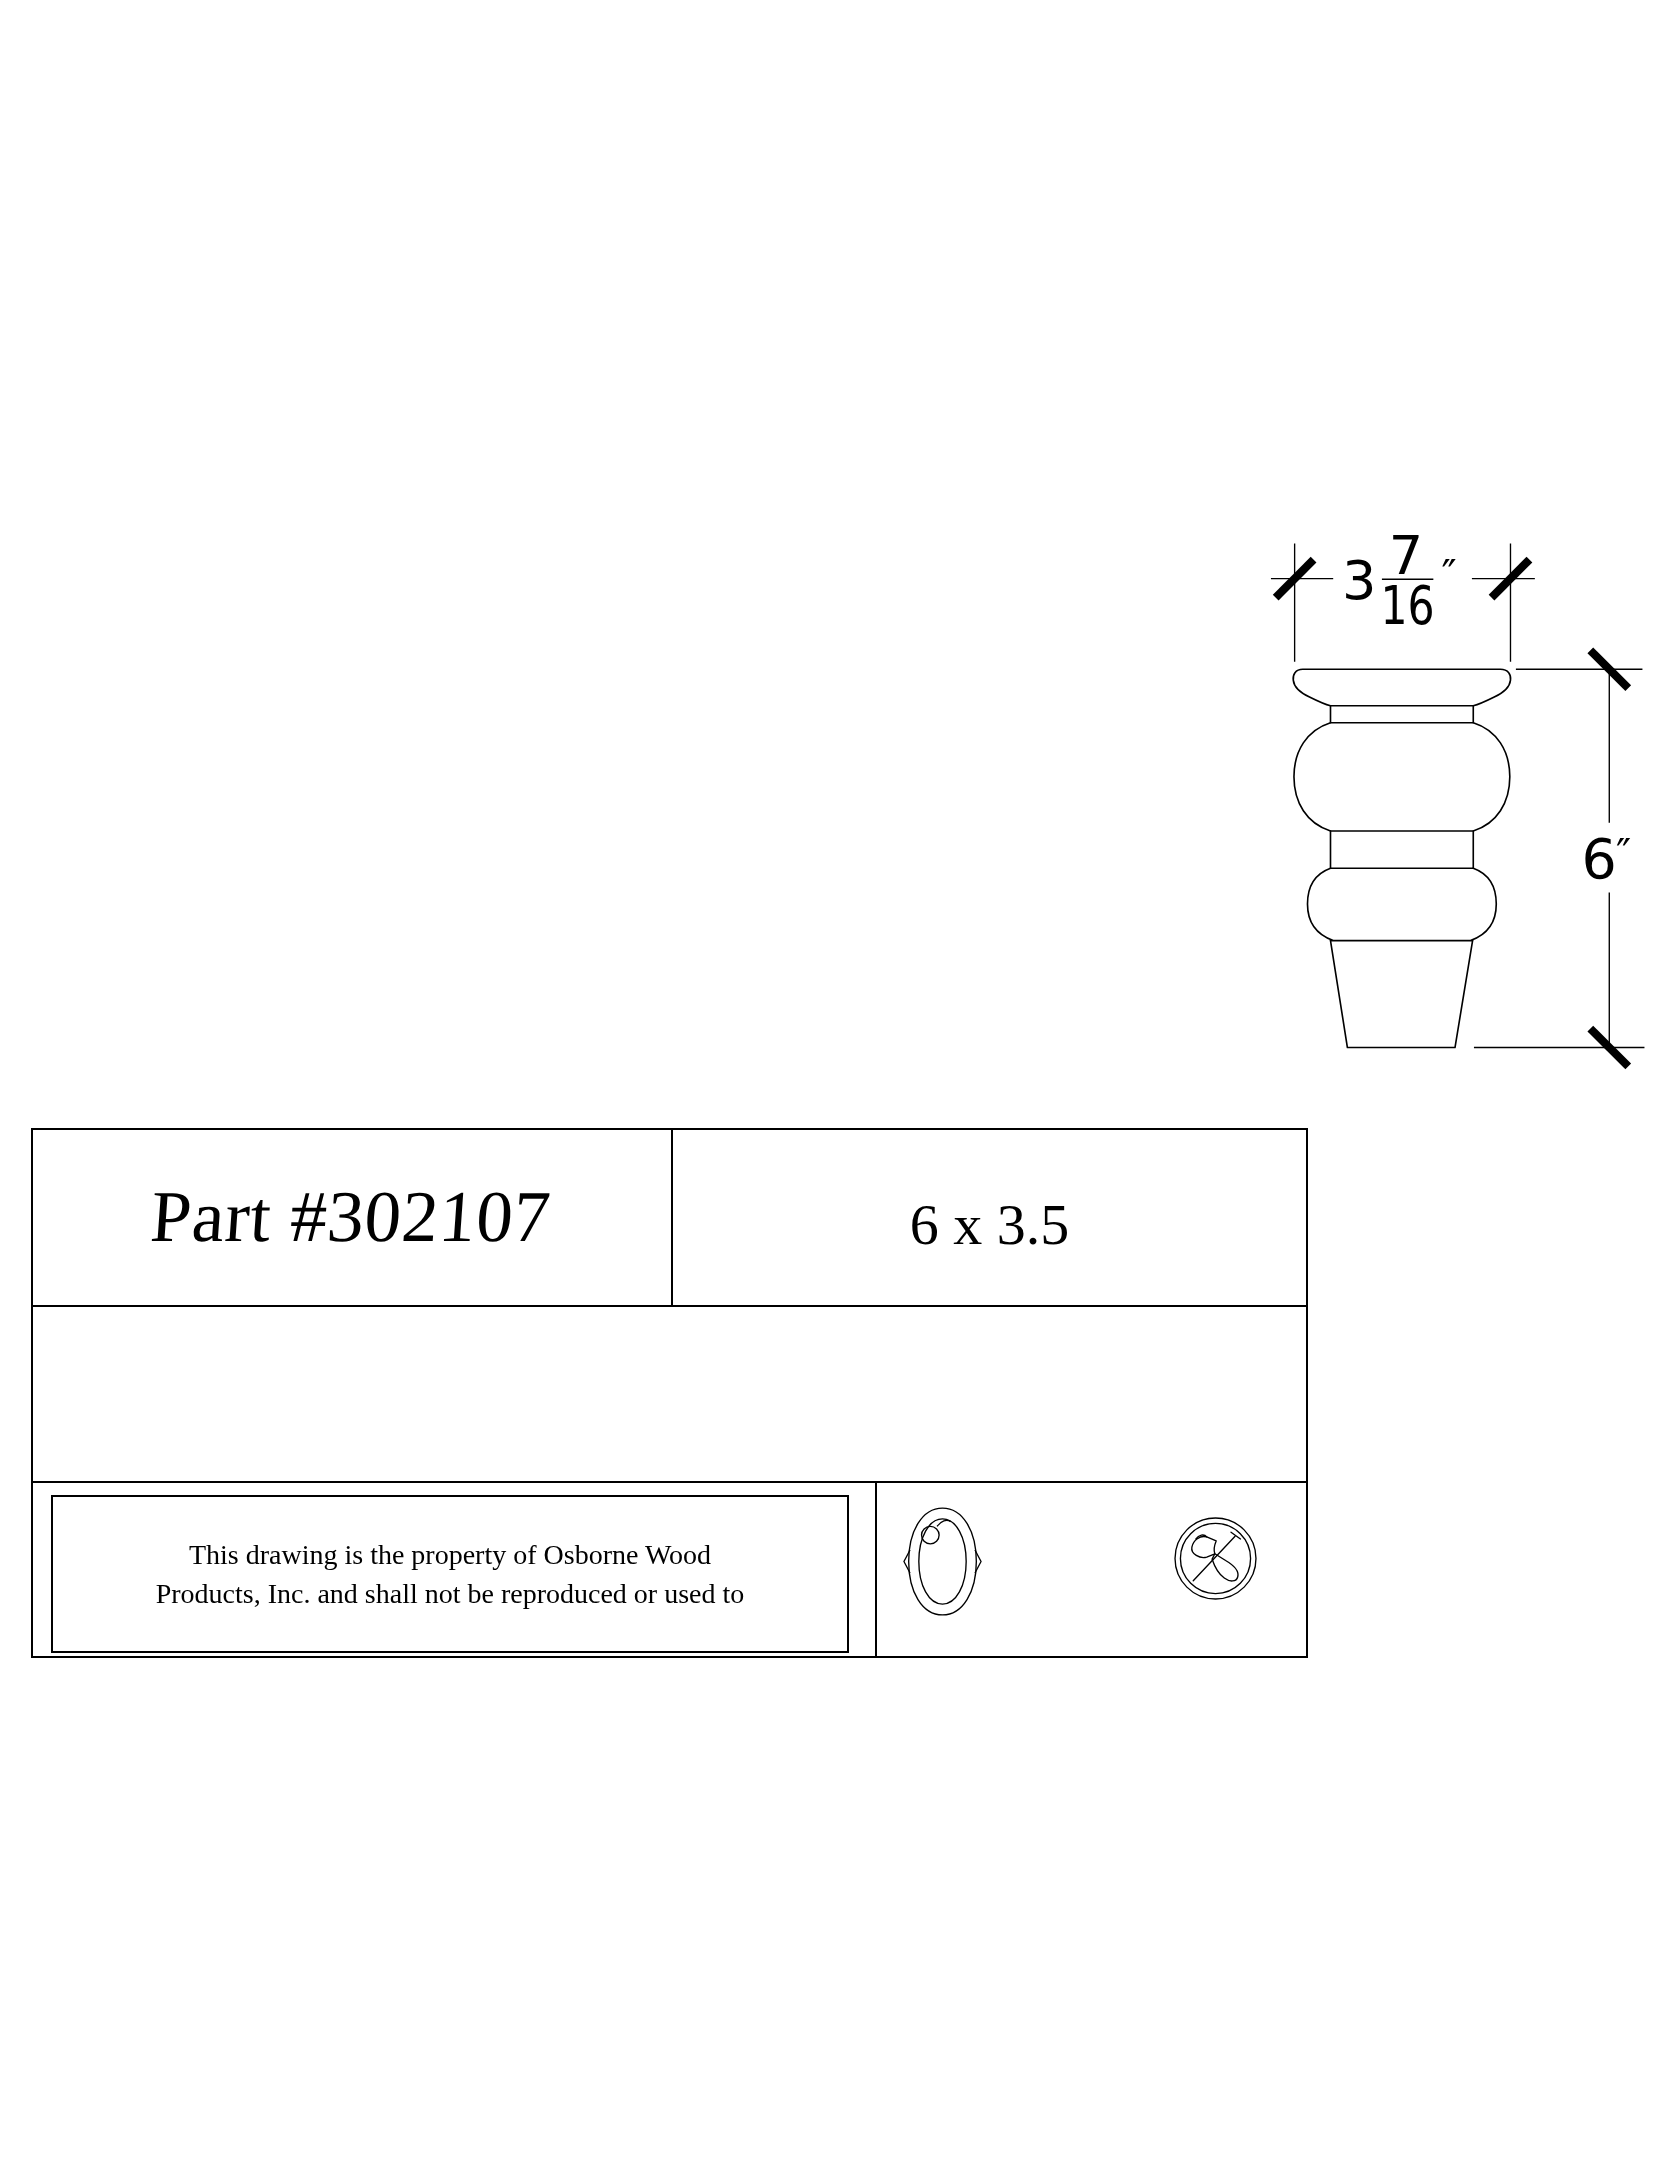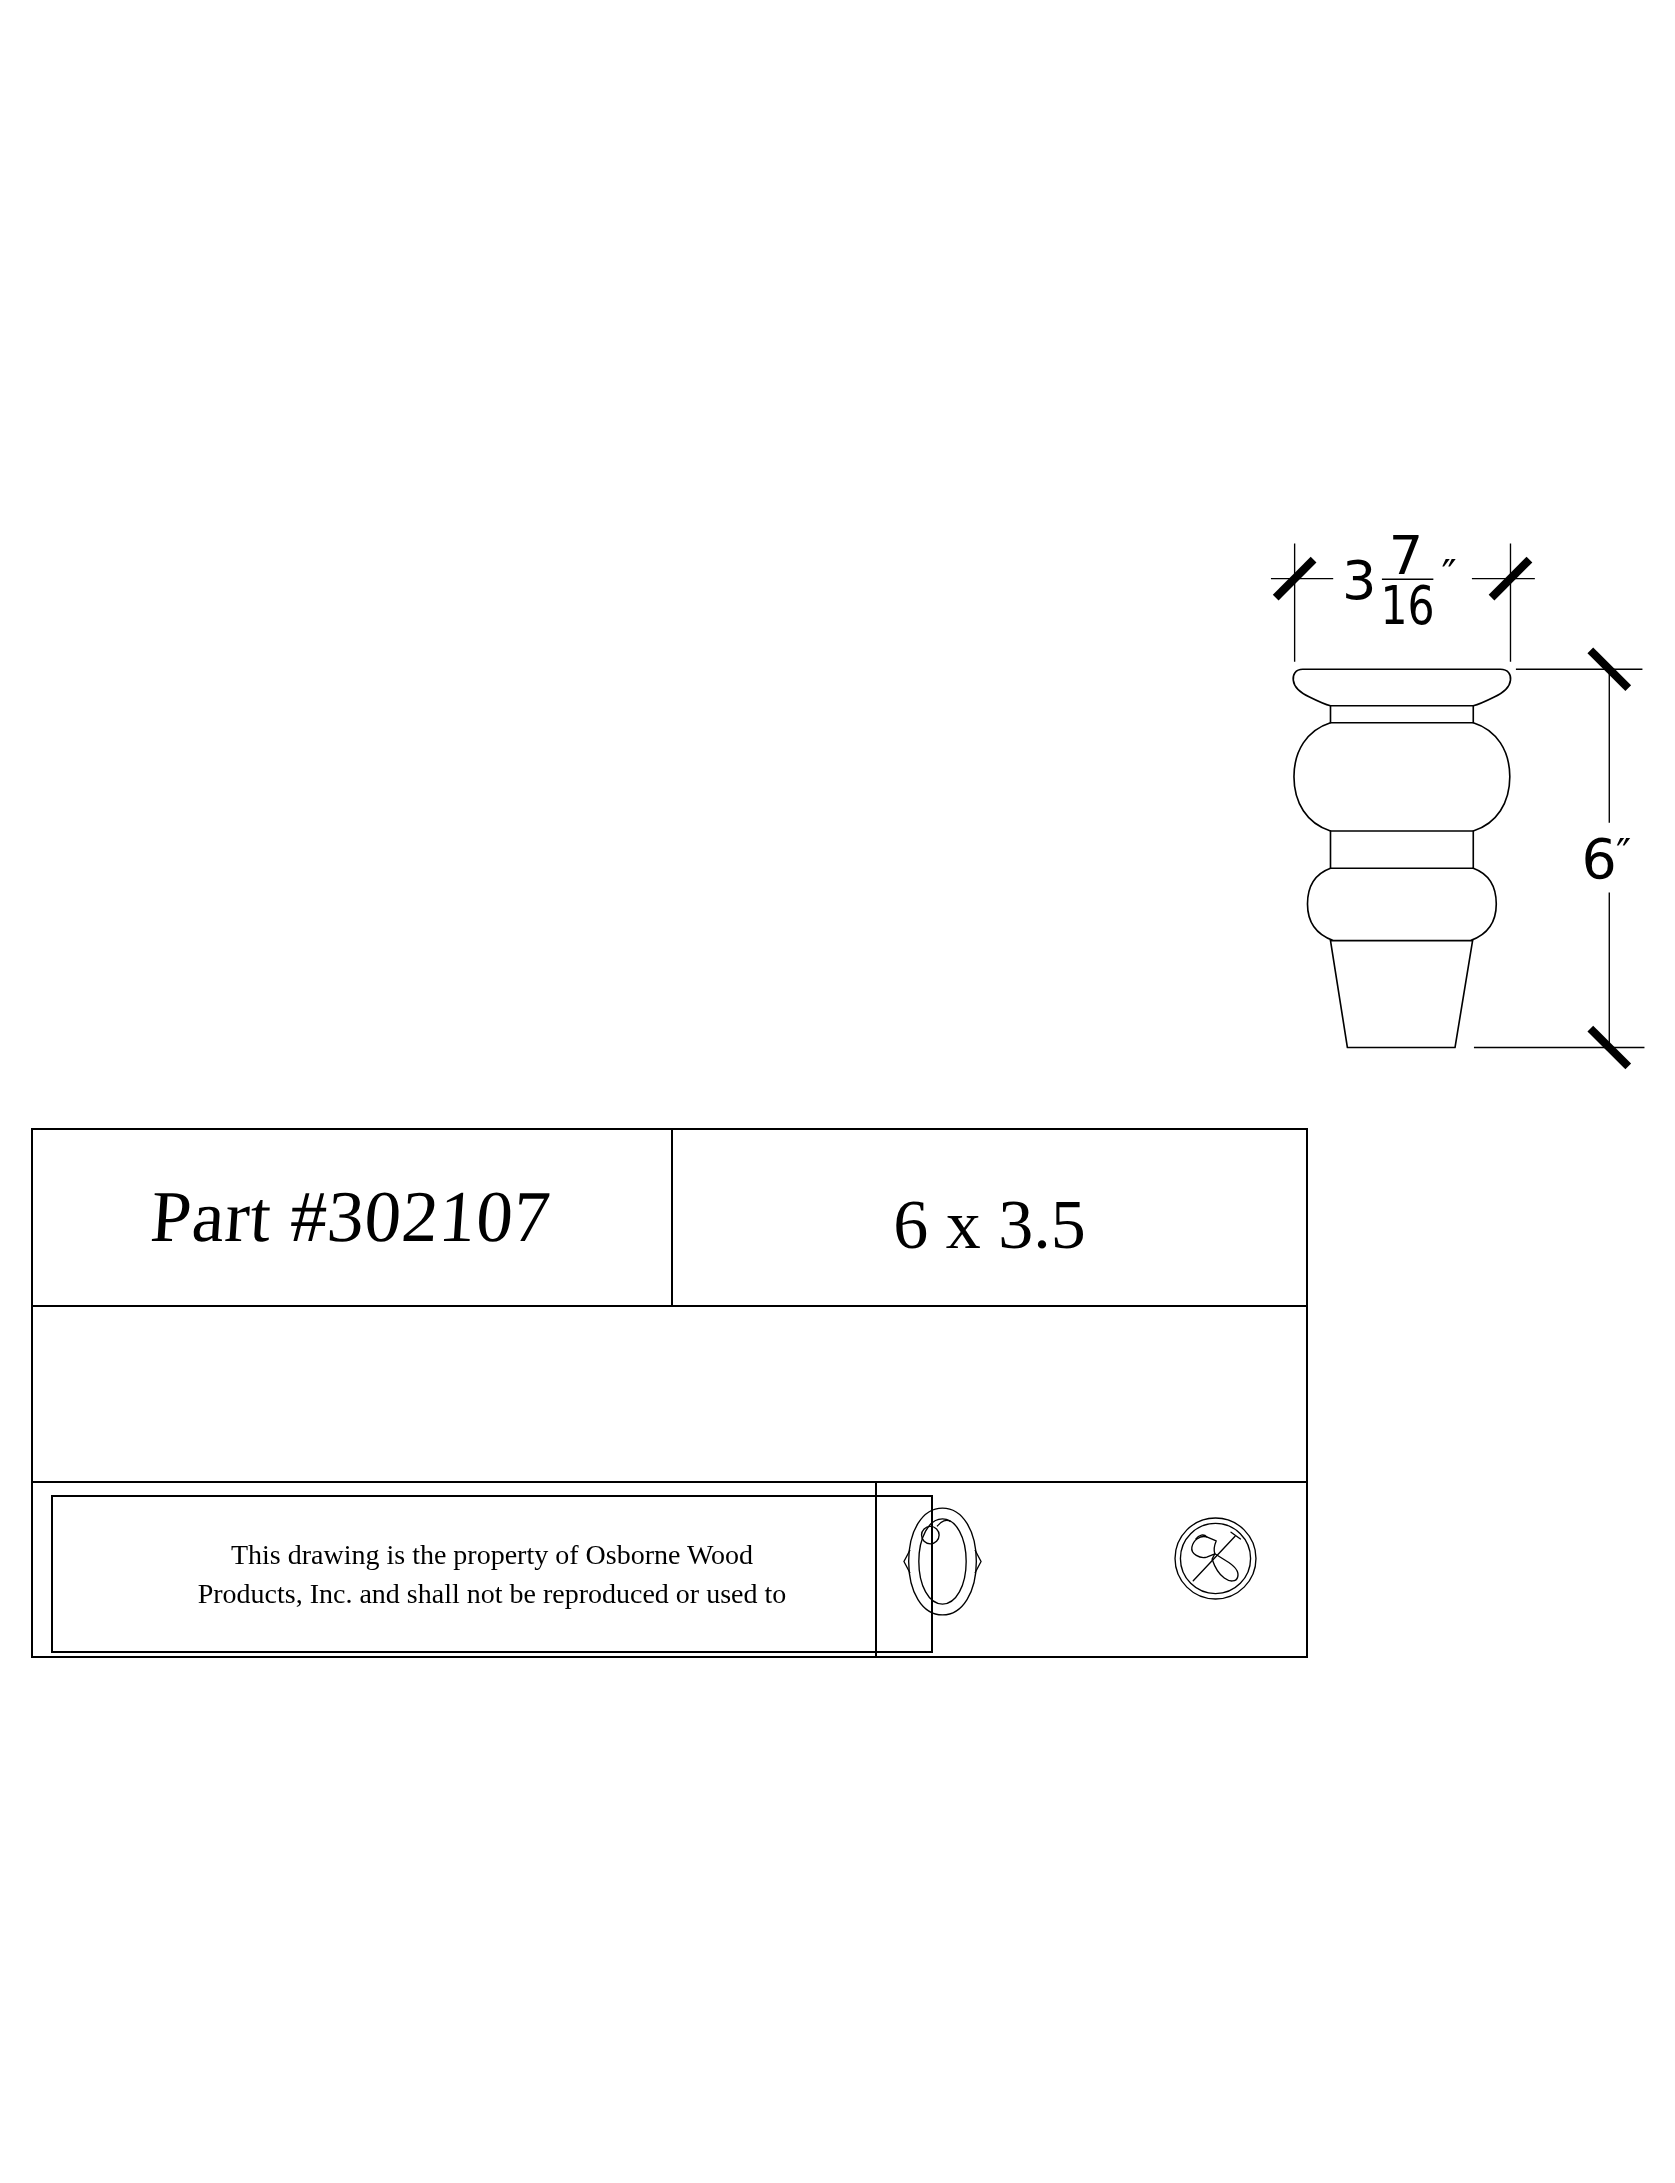--- a/index.html
+++ b/index.html
@@ -13,23 +13,23 @@
   .abs { position: absolute; }
   .blk { background: #000; }
   
   .tb-outer {
     position: absolute; left: 31px; top: 1128px;
     width: 1277px; height: 530px;
     border: 2px solid #000; box-sizing: border-box;
   }
   .cell { position: absolute; display: flex; align-items: center; justify-content: center; }
   .part-label { font-size: 73px; transform: skewX(-4deg); letter-spacing: 0.7px; }
-  .size-label { font-size: 70px; margin-top: 16px; }
+  .size-label { font-size: 58px; margin-top: 16px; }
   .notice-box {
-    position: absolute; left: 51px; top: 1495px; width: 882px; height: 158px;
+    position: absolute; left: 51px; top: 1495px; width: 798px; height: 158px;
     border: 2px solid #000; box-sizing: border-box;
     display: flex; flex-direction: column; align-items: center; justify-content: center;
     text-align: center;
   }
   .notice-line { font-size: 28px; line-height: 39px; white-space: nowrap; }
   svg text {
     font-family: "DejaVu Sans", sans-serif;
     fill: #000;
   }
 </style>

